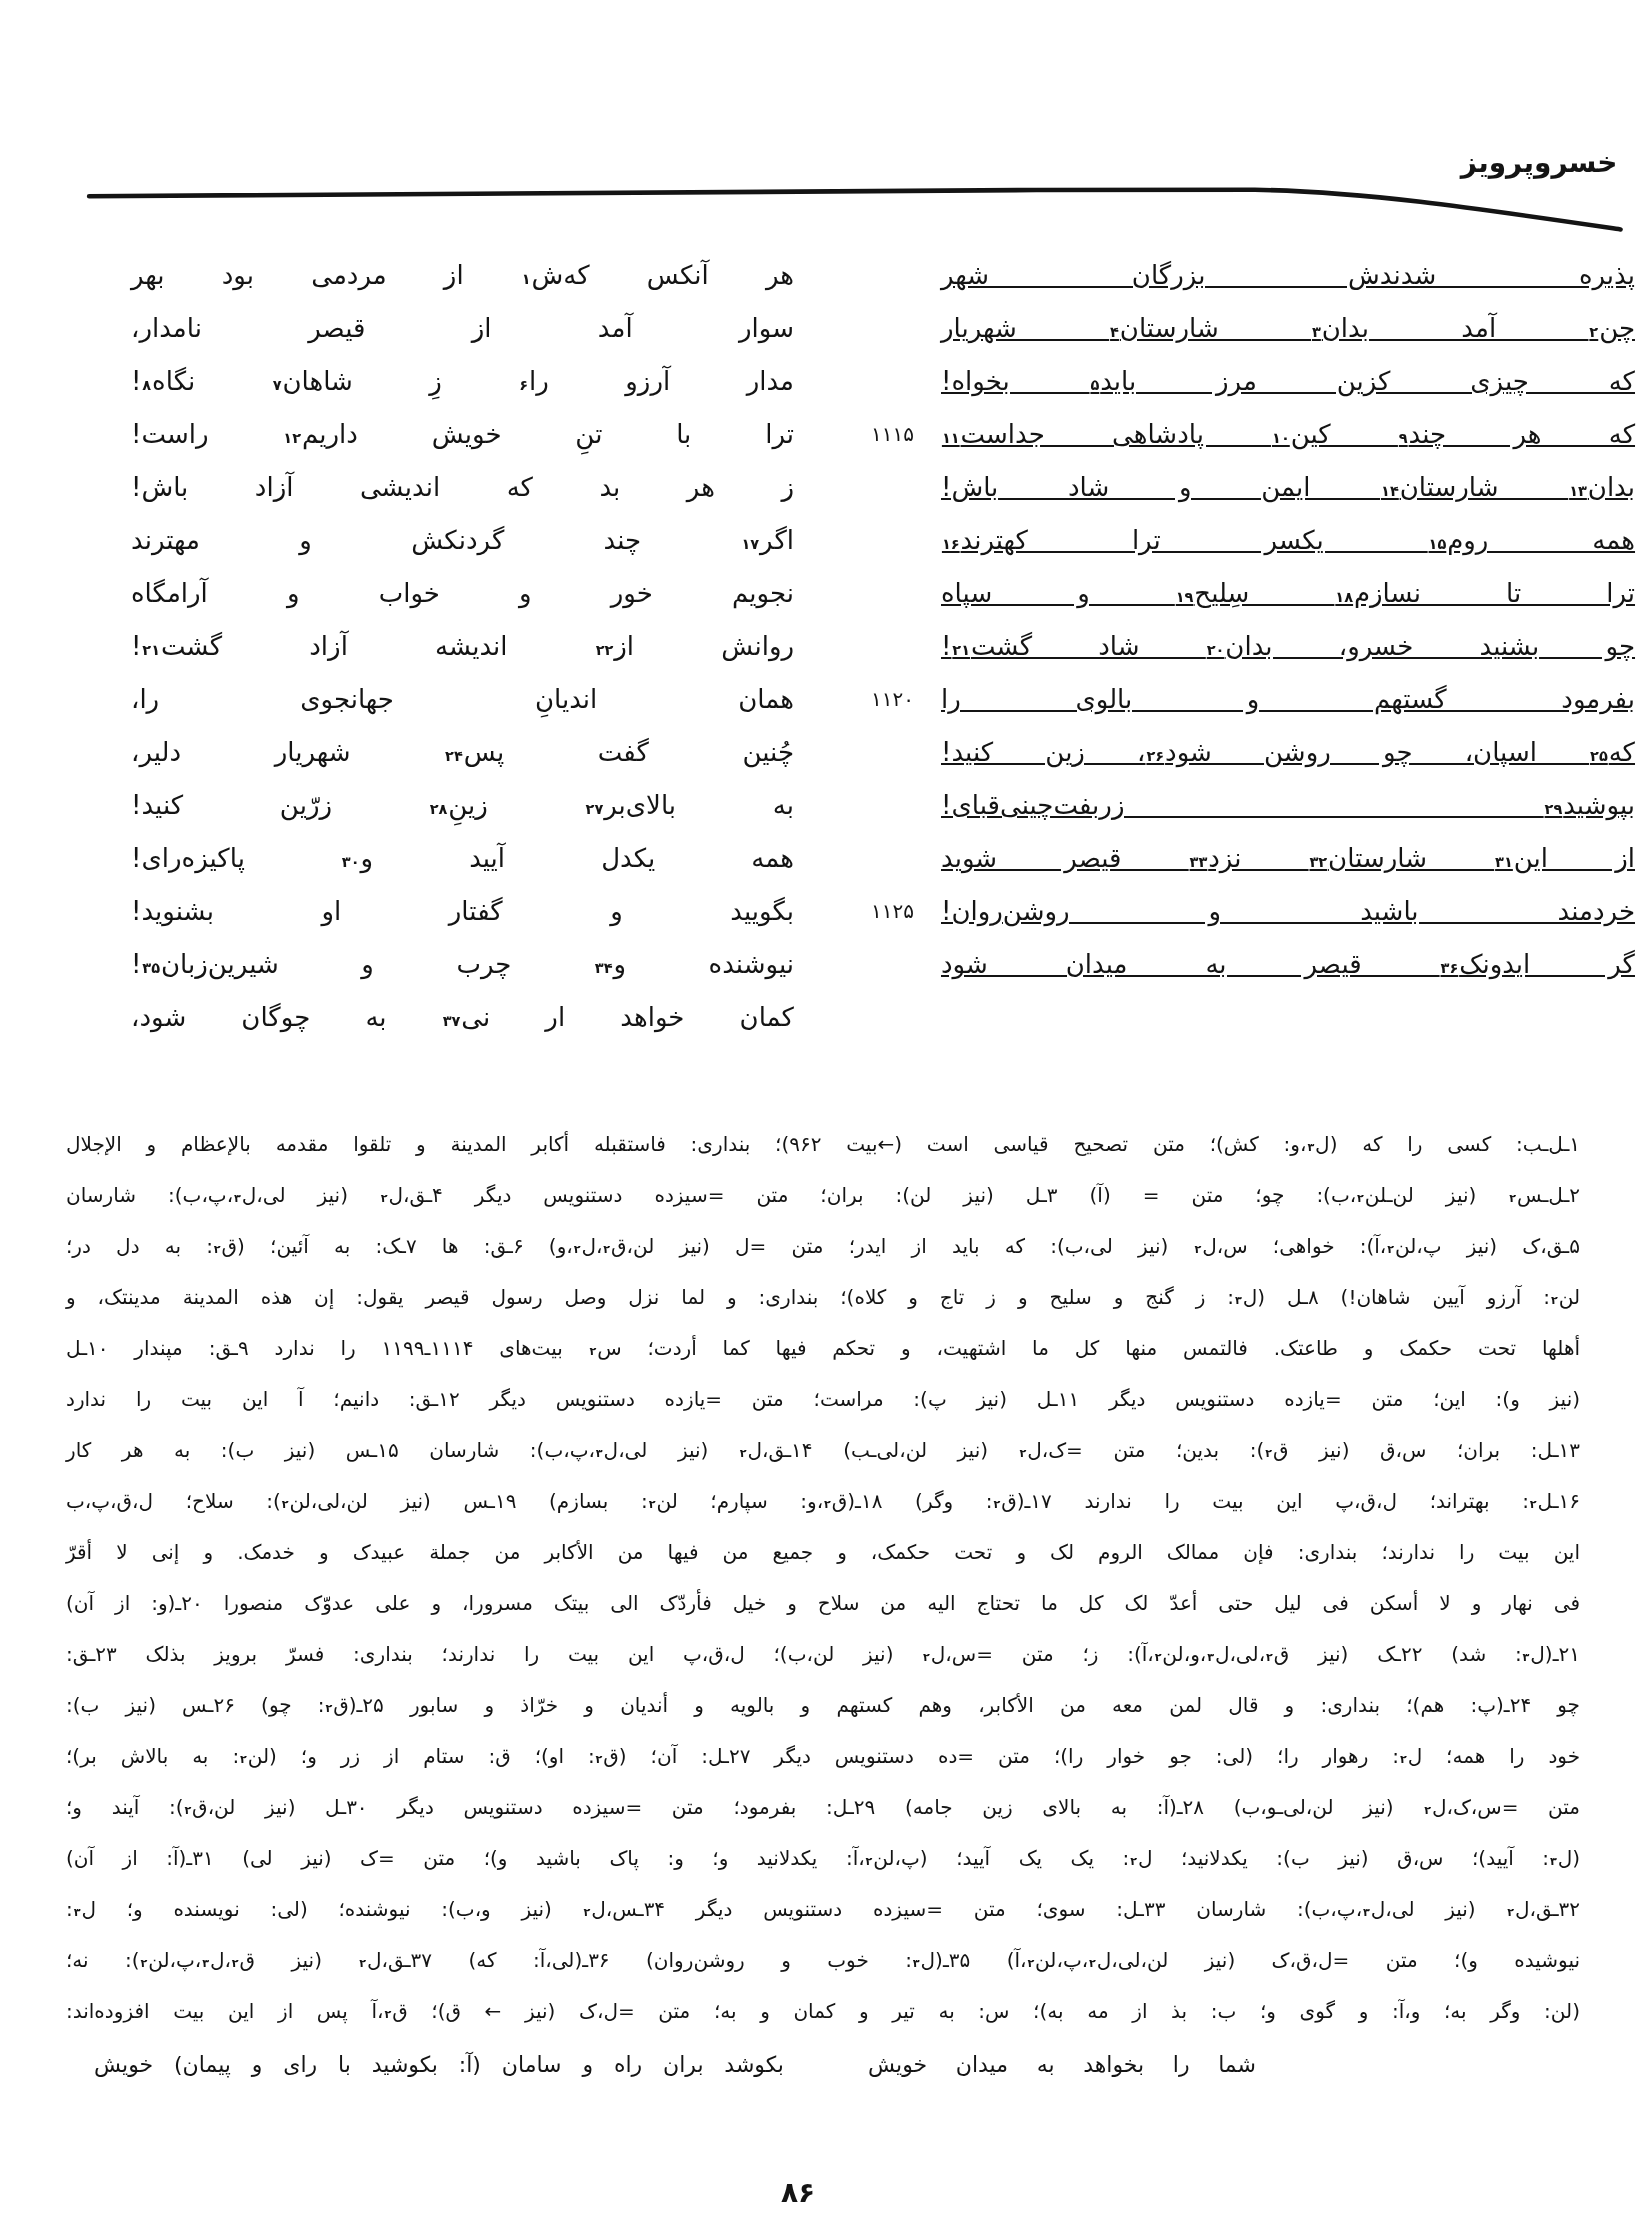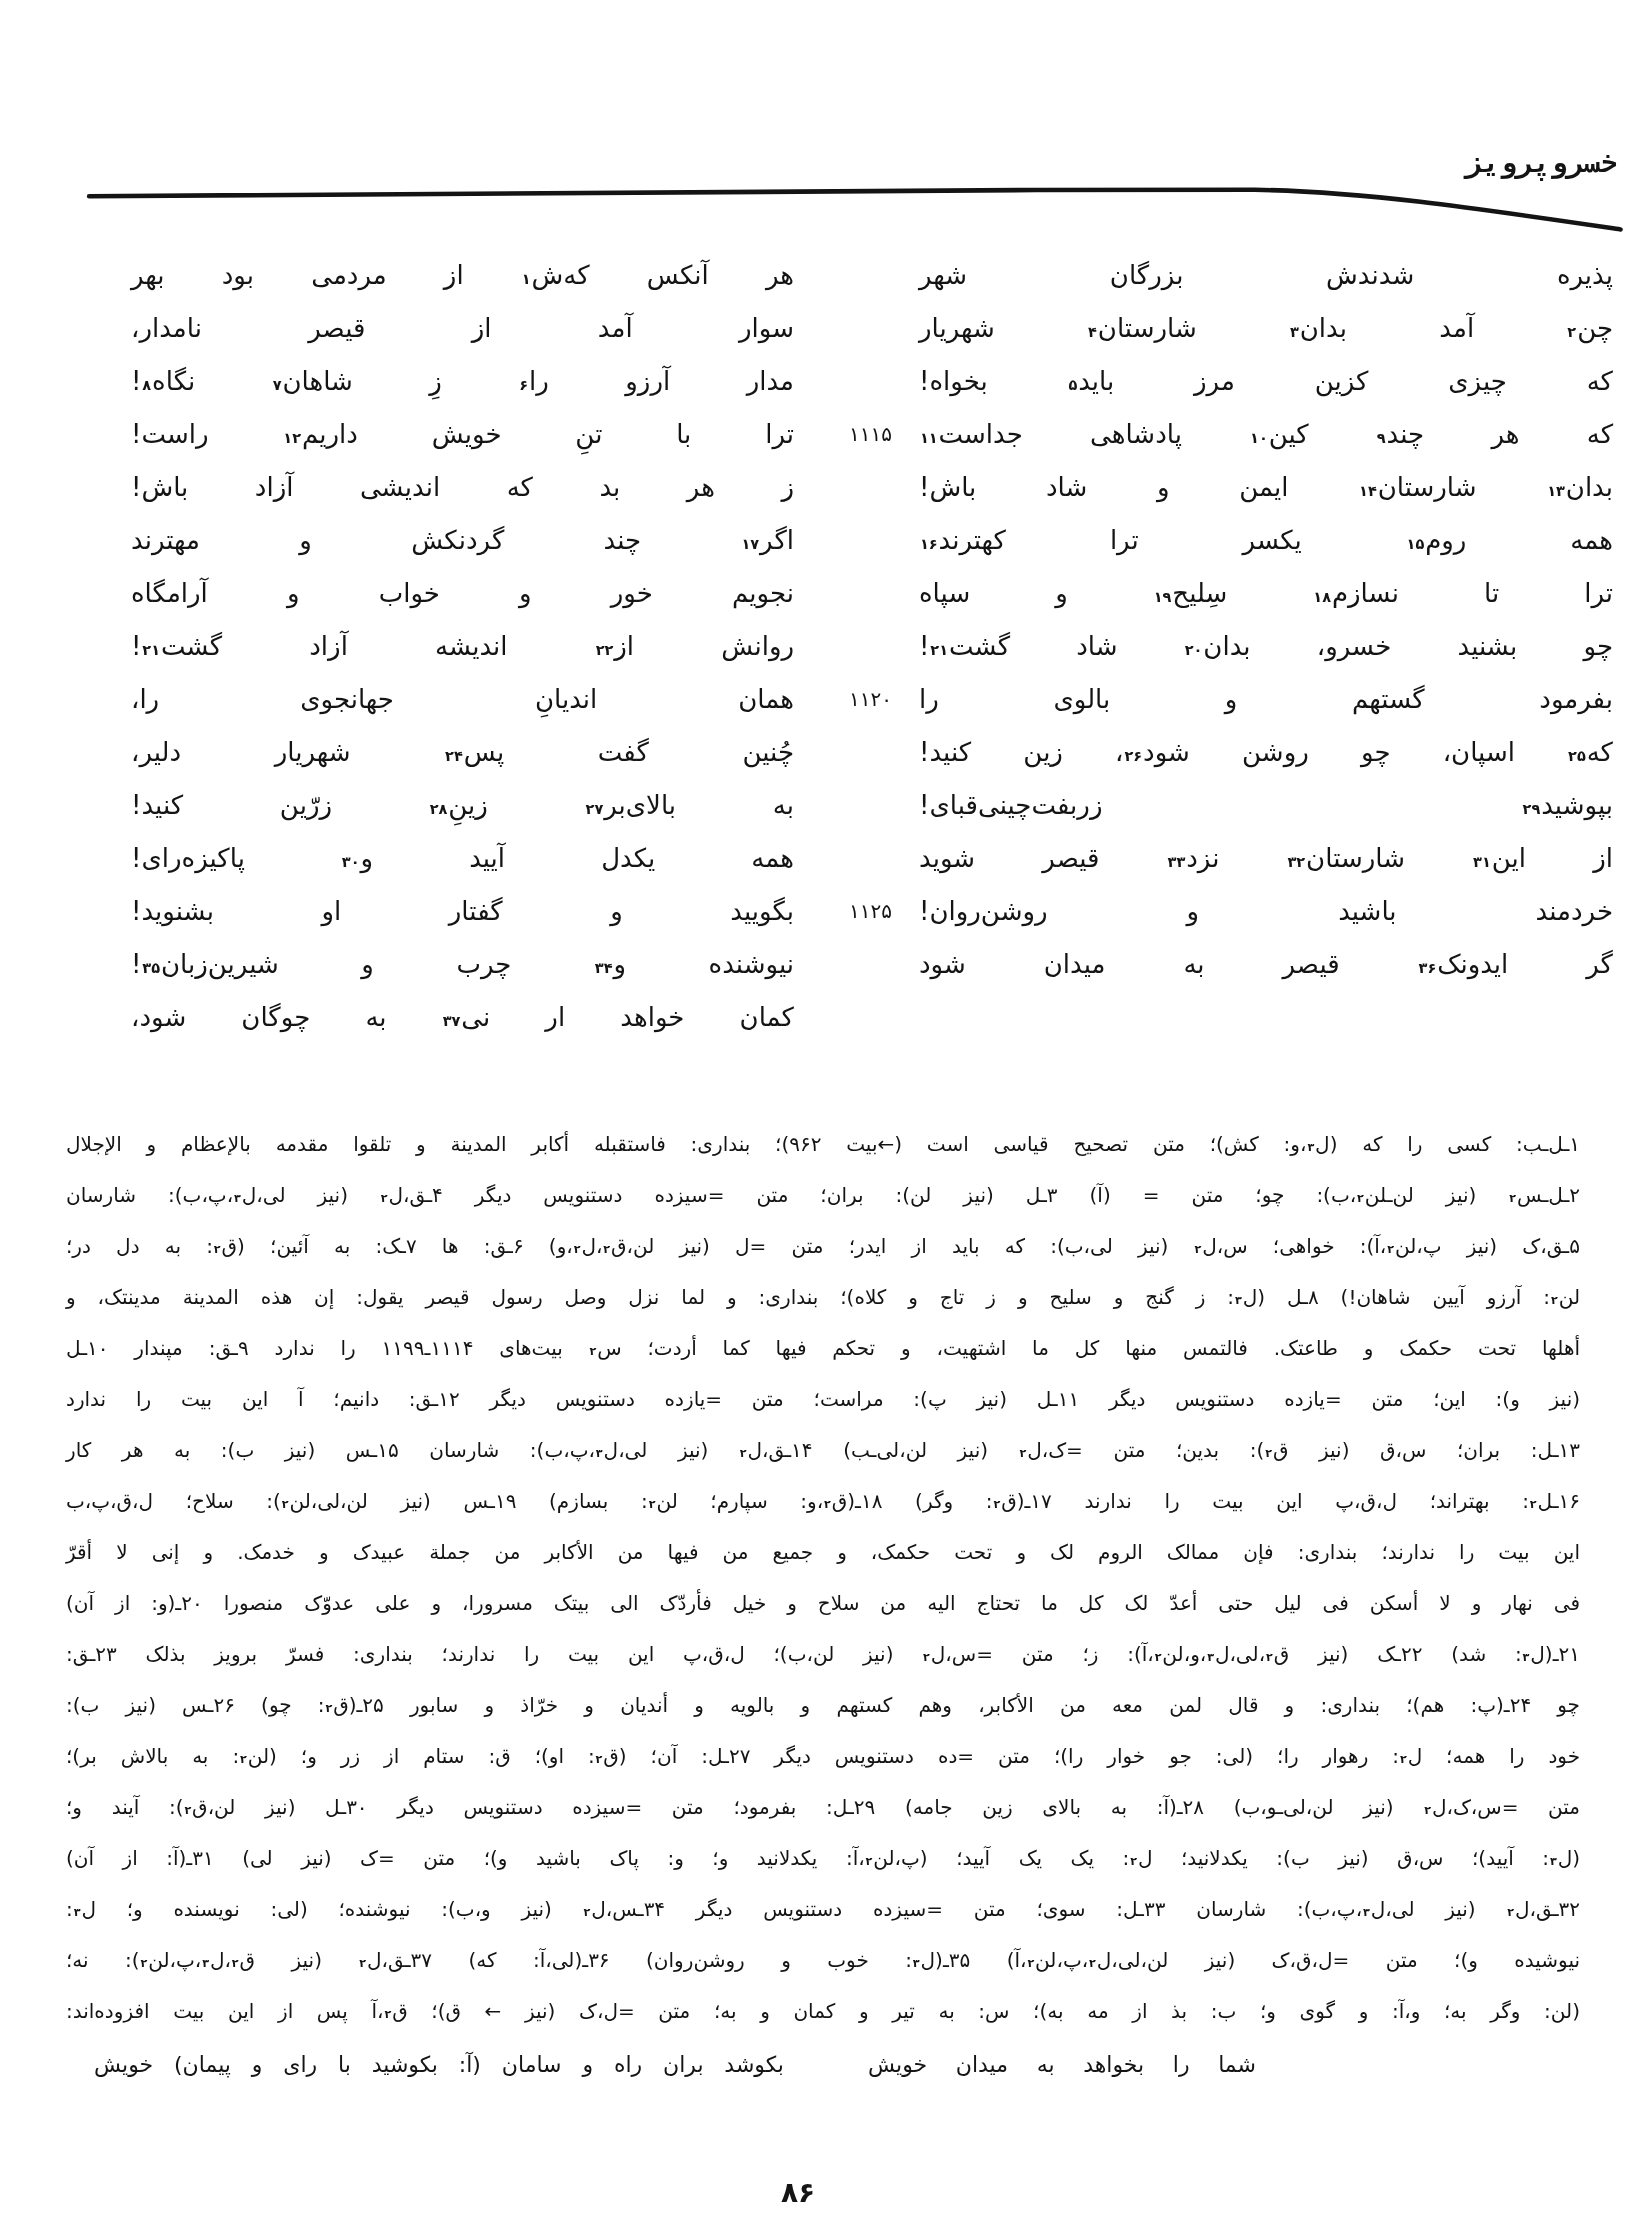--- a/index.html
+++ b/index.html
@@ -3,26 +3,26 @@
 <meta charset="utf-8">
 <style>
   html,body{margin:0;padding:0;}
   body{
     width:1647px;height:2226px;position:relative;background:#ffffff;
     font-family:"DejaVu Sans",sans-serif;color:#141414;overflow:hidden;
   }
   .page{position:absolute;inset:0;}
   .header-title{
     position:absolute;top:146px;right:29.5px;font-size:28px;font-weight:bold;
-    direction:rtl;letter-spacing:0px;font-family:Liberation Mono, monospace;
+    direction:rtl;letter-spacing:0px;
   }
   .header-rule{position:absolute;top:0;left:0;}
   
   .col{position:absolute;top:249px;}
-  .col-first{right:34px;width:694px;}
+  .col-first{right:12px;width:694px;text-decoration:underline;}
   .col-second{left:131px;width:663px;}
   .hemi{
     position:relative;height:53px;line-height:53px;font-size:26px;
     direction:rtl;text-align:justify;text-align-last:justify;white-space:nowrap;
   }
   sup.fn-ref{
     font-size:0.56em;font-weight:bold;line-height:0;vertical-align:30%;
     padding:0 0.9px;
   }
   .verse-num{

